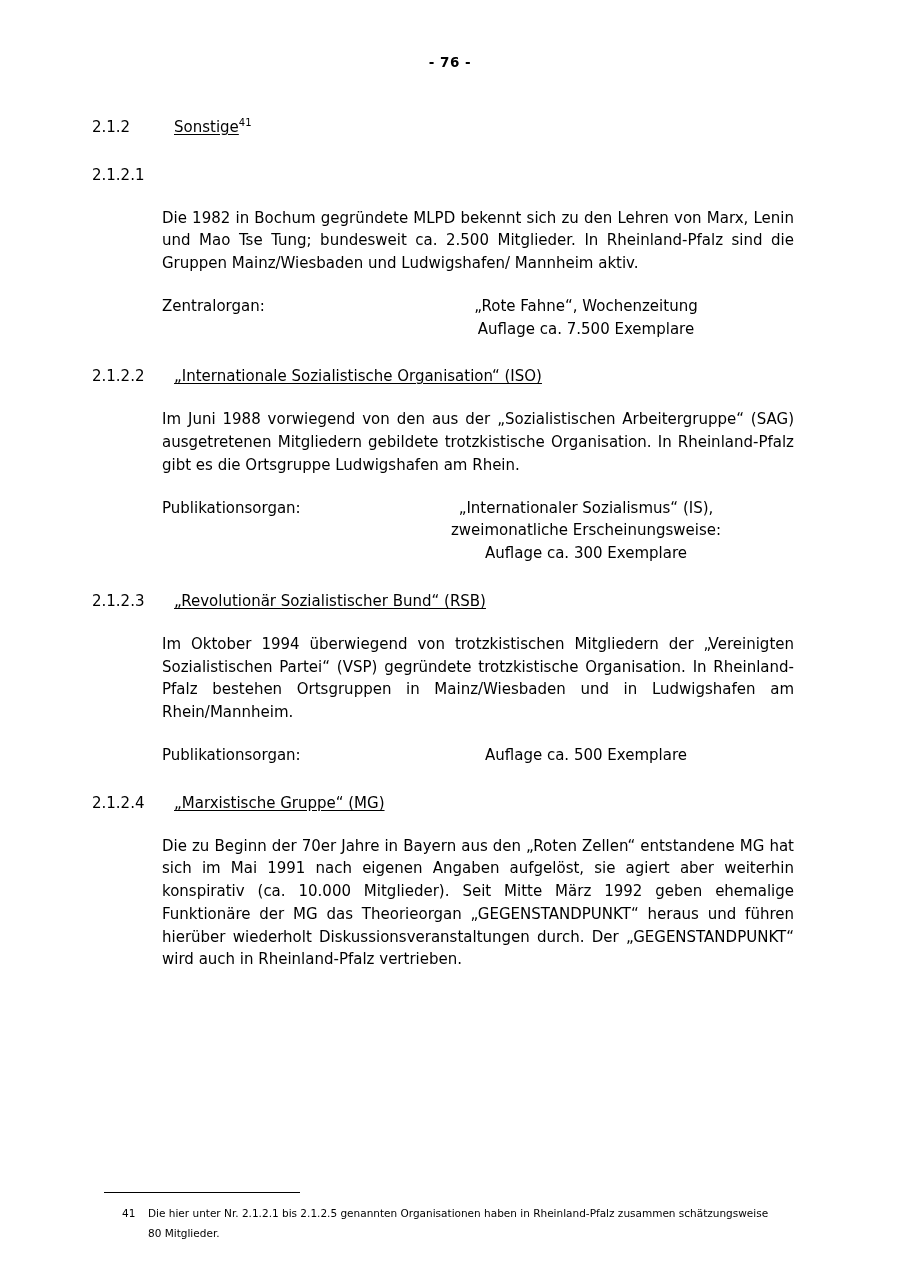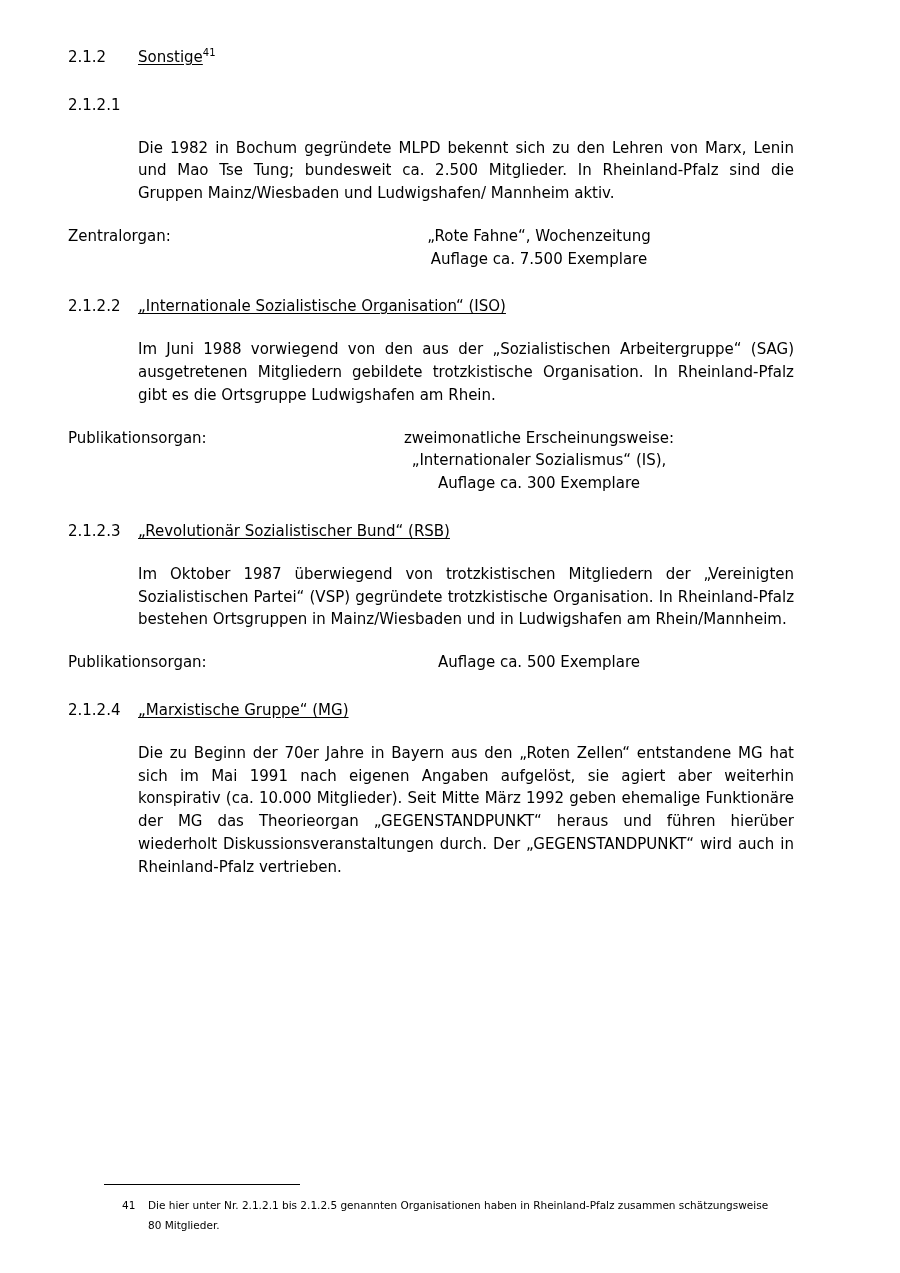--- a/index.html
+++ b/index.html
@@ -24,41 +24,42 @@
   }
   .page-number {
     text-align: center;
     font-size: 13.5px;
     font-weight: bold;
     margin-top: 54px;
     letter-spacing: 0.5px;
   }
   .content {
     margin-top: 46px;
-    padding-left: 68px;
+    padding-left: 92px;
     padding-right: 106px;
   }
 
   
   .heading-row {
     display: flex;
     align-items: baseline;
     margin-top: 0;
   }
   .heading-row .num {
     width: 70px;
     flex: 0 0 70px;
     font-size: 15px;
     line-height: 1.45;
   }
   .heading-row .title {
     font-size: 15px;
     line-height: 1.45;
     text-decoration: underline;
     text-underline-offset: 2px;
+    margin-left: 12px;
   }
   .heading-row.sub .num {
     width: 70px;
     flex: 0 0 70px;
   }
   sup.fn {
     font-size: 10px;
     vertical-align: super;
     text-decoration: none;
     display: inline-block;
@@ -70,20 +71,21 @@
     font-size: 15px;
     line-height: 1.52;
     text-align: justify;
     text-justify: inter-word;
   }
 
   .spacer-lg { height: 26px; }
   .spacer-md { height: 20px; }
 
   .organ-block {
+    margin-left: 70px;
     display: flex;
     font-size: 15px;
     line-height: 1.52;
   }
   .organ-block .label {
     flex: 0 0 216px;
     width: 216px;
   }
   .organ-block .value {
     flex: 1 1 auto;
@@ -118,20 +120,21 @@
   .footnote .fn-text {
     flex: 1 1 auto;
     max-width: 630px;
   }
 </style>
 </head>
 <body>
 
 <div class="page">
 
+  <div class="page-number">- 76 -</div>
 
   <div class="content">
 
     <div class="heading-row h-2-1-2">
       <div class="num">2.1.2</div>
       <div class="title"><span>Sonstige</span><sup class="fn">41</sup></div>
     </div>
 
     <div class="spacer-lg"></div>
 
@@ -154,34 +157,34 @@
     <div class="heading-row sub">
       <div class="num">2.1.2.2</div>
       <div class="title">„Internationale Sozialistische Organisation“ (ISO)</div>
     </div>
     <div class="spacer-md"></div>
     <div class="para">Im Juni 1988 vorwiegend von den aus der „Sozialistischen Arbeitergruppe“ (SAG) ausgetretenen Mitgliedern gebildete trotzkistische Organisation. In Rheinland-Pfalz gibt es die Ortsgruppe Ludwigshafen am Rhein.</div>
     <div class="spacer-md"></div>
     <div class="organ-block">
       <div class="label">Publikationsorgan:</div>
       <div class="value">
+        <div>„Internationaler Sozialismus“ (IS),</div>
         <div>zweimonatliche Erscheinungsweise:</div>
-        <div>„Internationaler Sozialismus“ (IS),</div>
         <div>Auflage ca. 300 Exemplare</div>
       </div>
     </div>
 
     <div class="spacer-lg"></div>
 
     <div class="heading-row sub">
       <div class="num">2.1.2.3</div>
       <div class="title">„Revolutionär Sozialistischer Bund“ (RSB)</div>
     </div>
     <div class="spacer-md"></div>
-    <div class="para">Im Oktober 1987 überwiegend von trotzkistischen Mitgliedern der „Vereinigten Sozialistischen Partei“ (VSP) gegründete trotzkistische Organisation. In Rheinland-Pfalz bestehen Ortsgruppen in Mainz/Wiesbaden und in Ludwigshafen am Rhein/Mannheim.</div>
+    <div class="para">Im Oktober 1994 überwiegend von trotzkistischen Mitgliedern der „Vereinigten Sozialistischen Partei“ (VSP) gegründete trotzkistische Organisation. In Rheinland-Pfalz bestehen Ortsgruppen in Mainz/Wiesbaden und in Ludwigshafen am Rhein/Mannheim.</div>
     <div class="spacer-md"></div>
     <div class="organ-block">
       <div class="label">Publikationsorgan:</div>
       <div class="value">
         <div>Auflage ca. 500 Exemplare</div>
       </div>
     </div>
 
     <div class="spacer-lg"></div>
 

